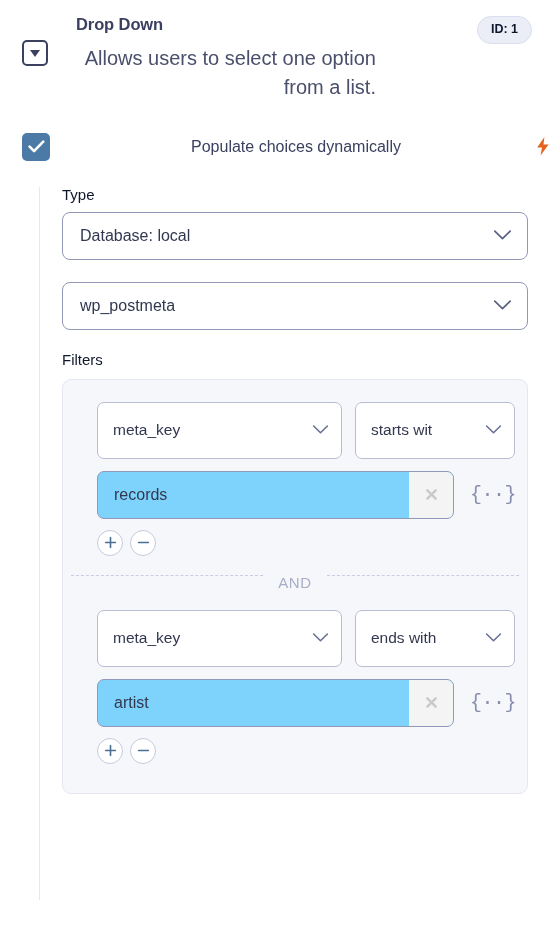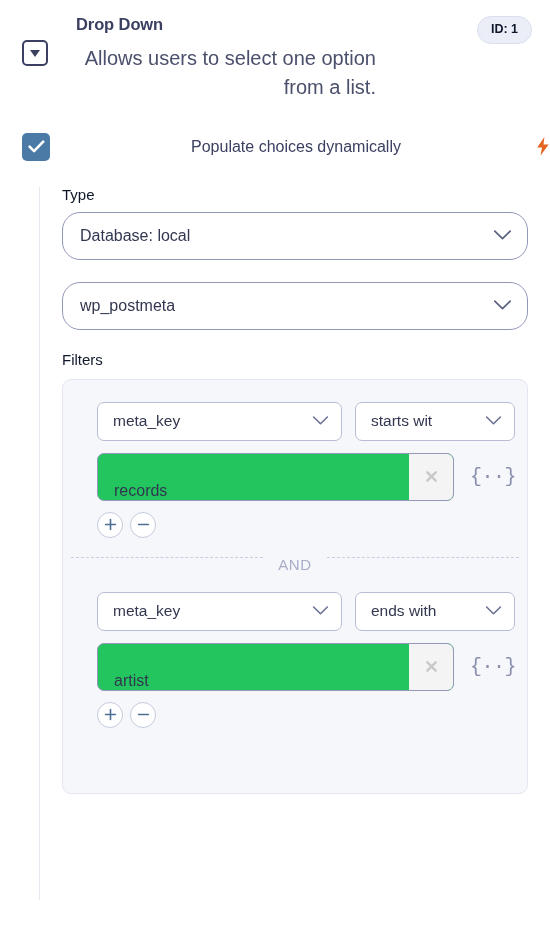--- a/index.html
+++ b/index.html
@@ -137,21 +137,21 @@
     color: #0f172a;
     margin-bottom: 10px;
     line-height: 1;
   }
   .label.tight { margin-bottom: 12px; }
 
   .select-box {
     position: relative;
     height: 48px;
     border: 1.4px solid #9397b8;
-    border-radius: 18px;
+    border-radius: 8px;
     background: #ffffff;
     display: flex;
     align-items: center;
     box-sizing: border-box;
     padding: 0 38px 0 17px;
     font-size: 16px;
     color: #32374f;
     margin-bottom: 22px;
     overflow: hidden;
     white-space: nowrap;
@@ -176,21 +176,21 @@
   }
   .filter-group { padding: 0 18px 0 34px; }
 
   .filter-row-top {
     display: flex;
     gap: 13px;
     margin-bottom: 12px;
   }
   .sel-sm {
     position: relative;
-    height: 39px;
+    height: 57px;
     background: #ffffff;
     border: 1.3px solid #b8bcd4;
     border-radius: 7px;
     box-sizing: border-box;
     display: flex;
     align-items: center;
     padding: 0 34px 0 15px;
     font-size: 15.5px;
     color: #32374f;
     white-space: nowrap;
@@ -209,26 +209,26 @@
     display: flex;
     align-items: center;
     gap: 14px;
     margin-bottom: 11px;
   }
   .value-input {
     position: relative;
     flex: 0 0 357px;
     width: 357px;
     height: 48px;
-    background: #22c55e;
+    background: #7dd3fc;
     border: 1.4px solid #9397b8;
     border-radius: 7px;
     box-sizing: border-box;
     display: flex;
-    align-items: flex-end;
+    align-items: center;
     overflow: hidden;
   }
   .value-input .txt {
     flex: 1 1 auto;
     padding: 0 12px 0 16px;
     font-size: 16px;
     color: #32374f;
     white-space: nowrap;
     overflow: hidden;
   }

